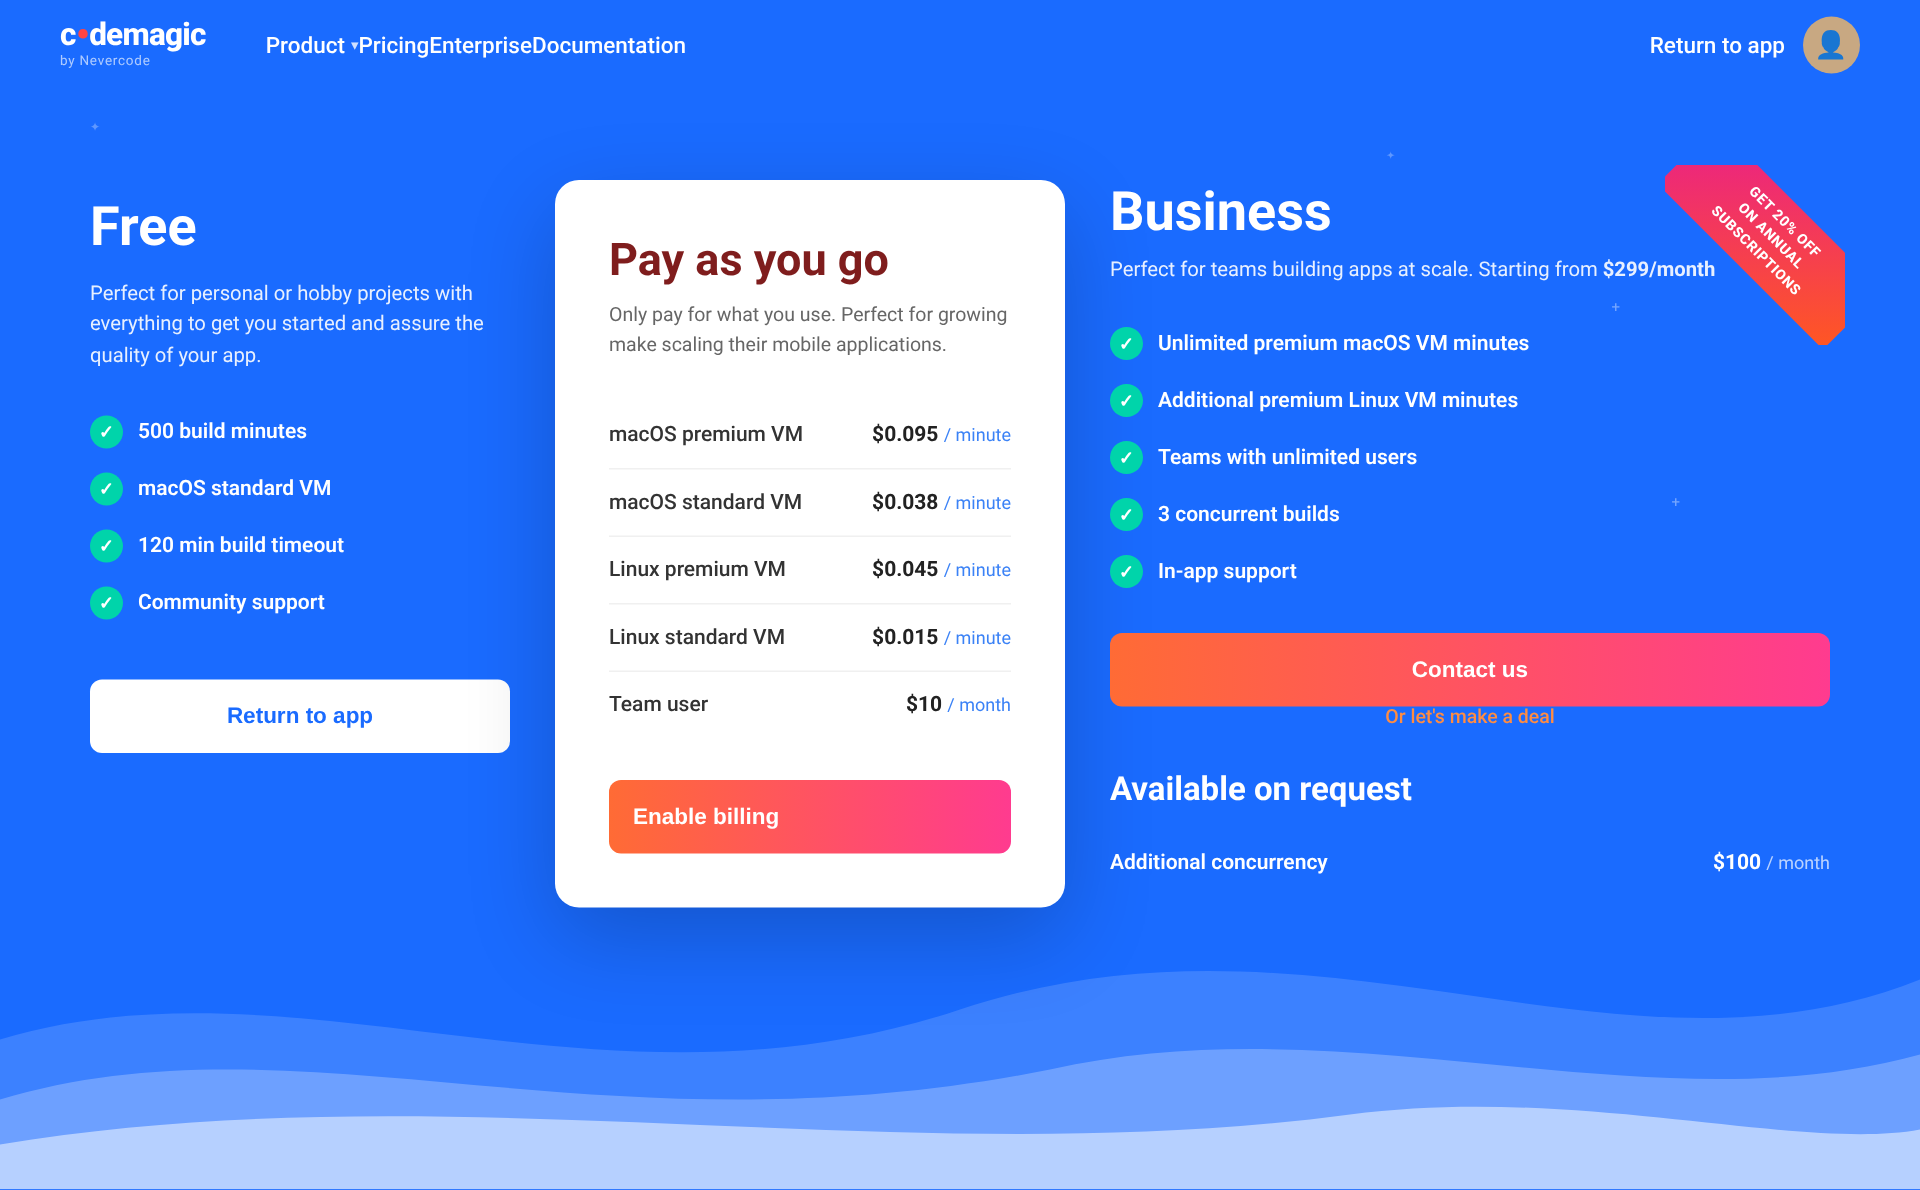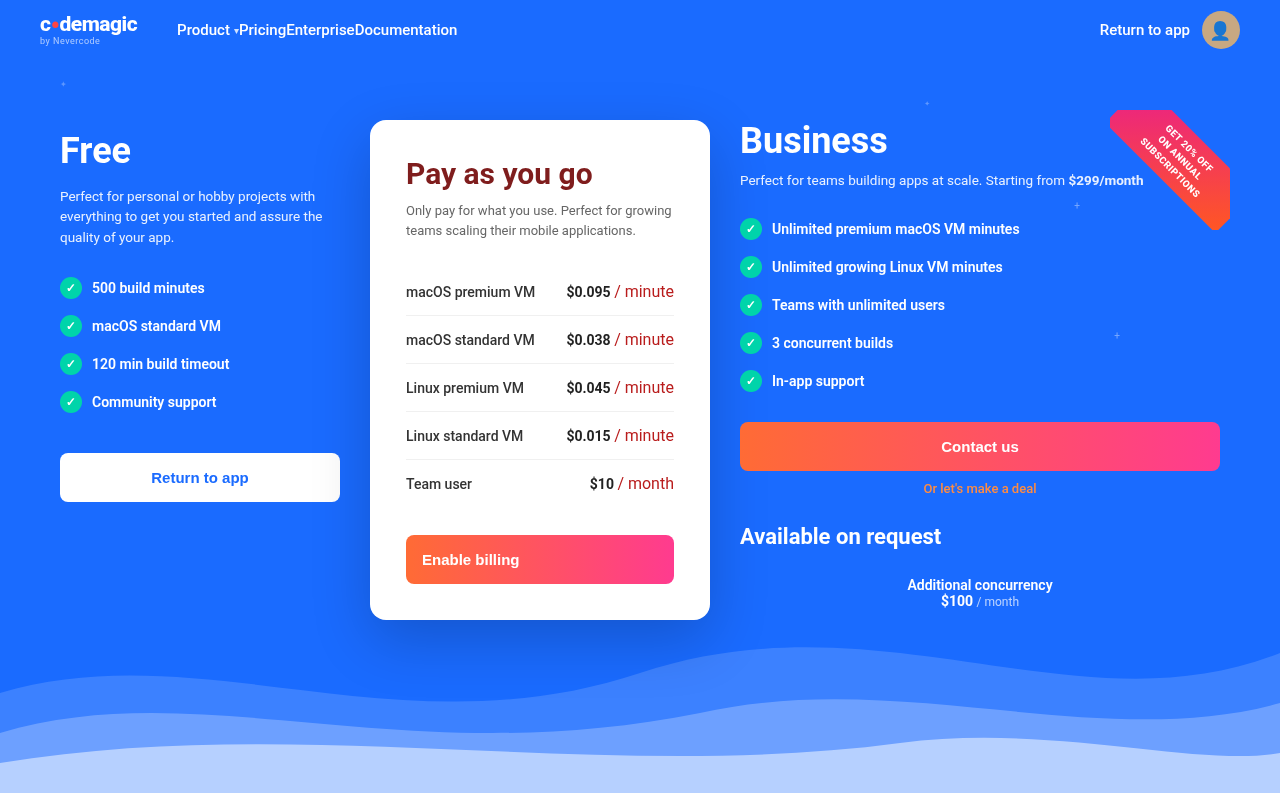--- a/index.html
+++ b/index.html
@@ -163,23 +163,23 @@
       font-size: 14px;
       font-weight: 500;
       color: #333;
     }
     .pricing-value {
       font-size: 14px;
       font-weight: 700;
       color: #222;
     }
     .pricing-value .unit {
-      font-size: 16px;
+      font-size: 12px;
       font-weight: 400;
-      color: #b91c1c;
+      color: #3b82f6;
     }
     .enable-btn {
       display: block;
       width: 100%;
       padding: 16px;
       background: linear-gradient(to right, #ff6b35, #ff3b8f);
       color: white;
       border: none;
       border-radius: 8px;
       font-size: 15px;
@@ -224,21 +224,20 @@
       width: 100%;
       padding: 16px;
       background: linear-gradient(to right, #ff6b35, #ff3b8f);
       color: white;
       border: none;
       border-radius: 8px;
       font-size: 15px;
       font-weight: 600;
       cursor: pointer;
       text-align: center;
-      margin-bottom: 10px;
     }
     .deal-link {
       display: block;
       text-align: center;
       color: #ff8c42;
       font-size: 13px;
       font-weight: 500;
       text-decoration: none;
       margin-bottom: 28px;
     }
@@ -250,21 +249,20 @@
       font-weight: 700;
       color: white;
       margin-bottom: 16px;
     }
     .available-row {
       display: flex;
       justify-content: space-between;
       align-items: center;
       padding: 12px 0;
       border-bottom: 1px solid rgba(255,255,255,0.15);
-      flex-direction: column;
     }
     .available-row:last-child { border-bottom: none; }
     .available-label {
       font-size: 14px;
       font-weight: 600;
       color: white;
     }
     .available-value {
       font-size: 14px;
       font-weight: 700;
@@ -365,21 +363,21 @@
       <li class="feature-item">
         <span class="check-icon">✓</span>
         <span>Community support</span>
       </li>
     </ul>
     <button class="free-btn">Return to app</button>
   </div>
 
   <div class="payg-card">
     <h2 class="payg-title">Pay as you go</h2>
-    <p class="payg-desc">Only pay for what you use. Perfect for growing teams scaling their mobile applications.</p>
+    <p class="payg-desc">Only pay for what you use. Perfect for growing make scaling their mobile applications.</p>
 
     <div class="pricing-row">
       <span class="pricing-label">macOS premium VM</span>
       <span class="pricing-value">$0.095 <span class="unit">/ minute</span></span>
     </div>
     <div class="pricing-row">
       <span class="pricing-label">macOS standard VM</span>
       <span class="pricing-value">$0.038 <span class="unit">/ minute</span></span>
     </div>
     <div class="pricing-row">
@@ -425,21 +423,21 @@
       <span>Perfect for teams building apps at scale. Starting from </span><strong>$299/month</strong>
     </p>
 
     <ul class="feature-list business-features">
       <li class="feature-item">
         <span class="check-icon">✓</span>
         <span>Unlimited premium macOS VM minutes</span>
       </li>
       <li class="feature-item">
         <span class="check-icon">✓</span>
-        <span>Unlimited growing Linux VM minutes</span>
+        <span>Additional premium Linux VM minutes</span>
       </li>
       <li class="feature-item">
         <span class="check-icon">✓</span>
         <span>Teams with unlimited users</span>
       </li>
       <li class="feature-item">
         <span class="check-icon">✓</span>
         <span>3 concurrent builds</span>
       </li>
       <li class="feature-item">

